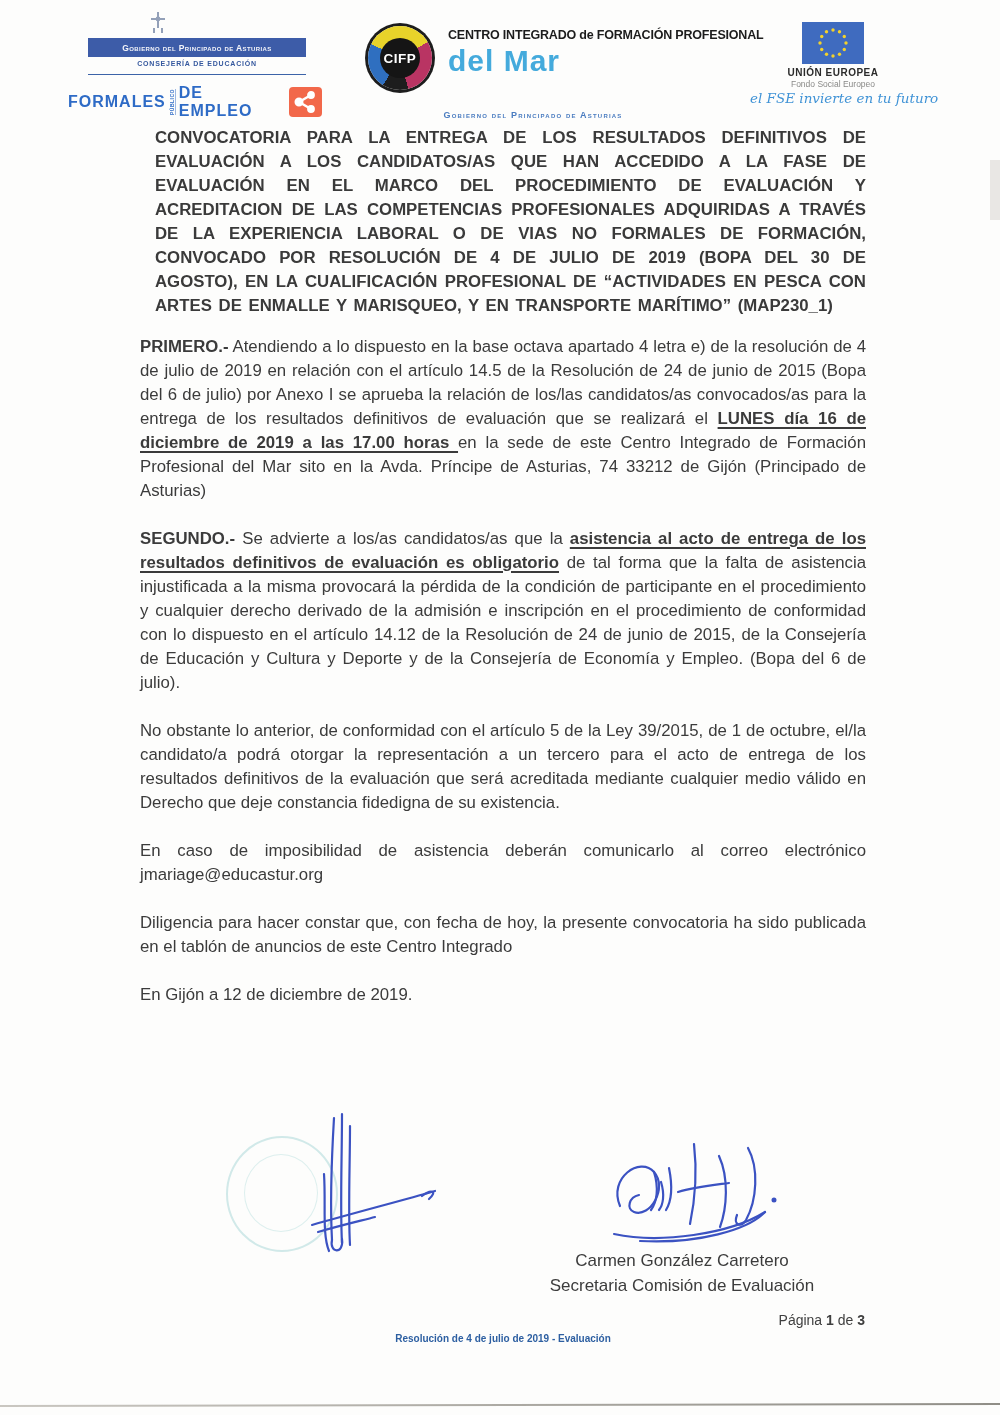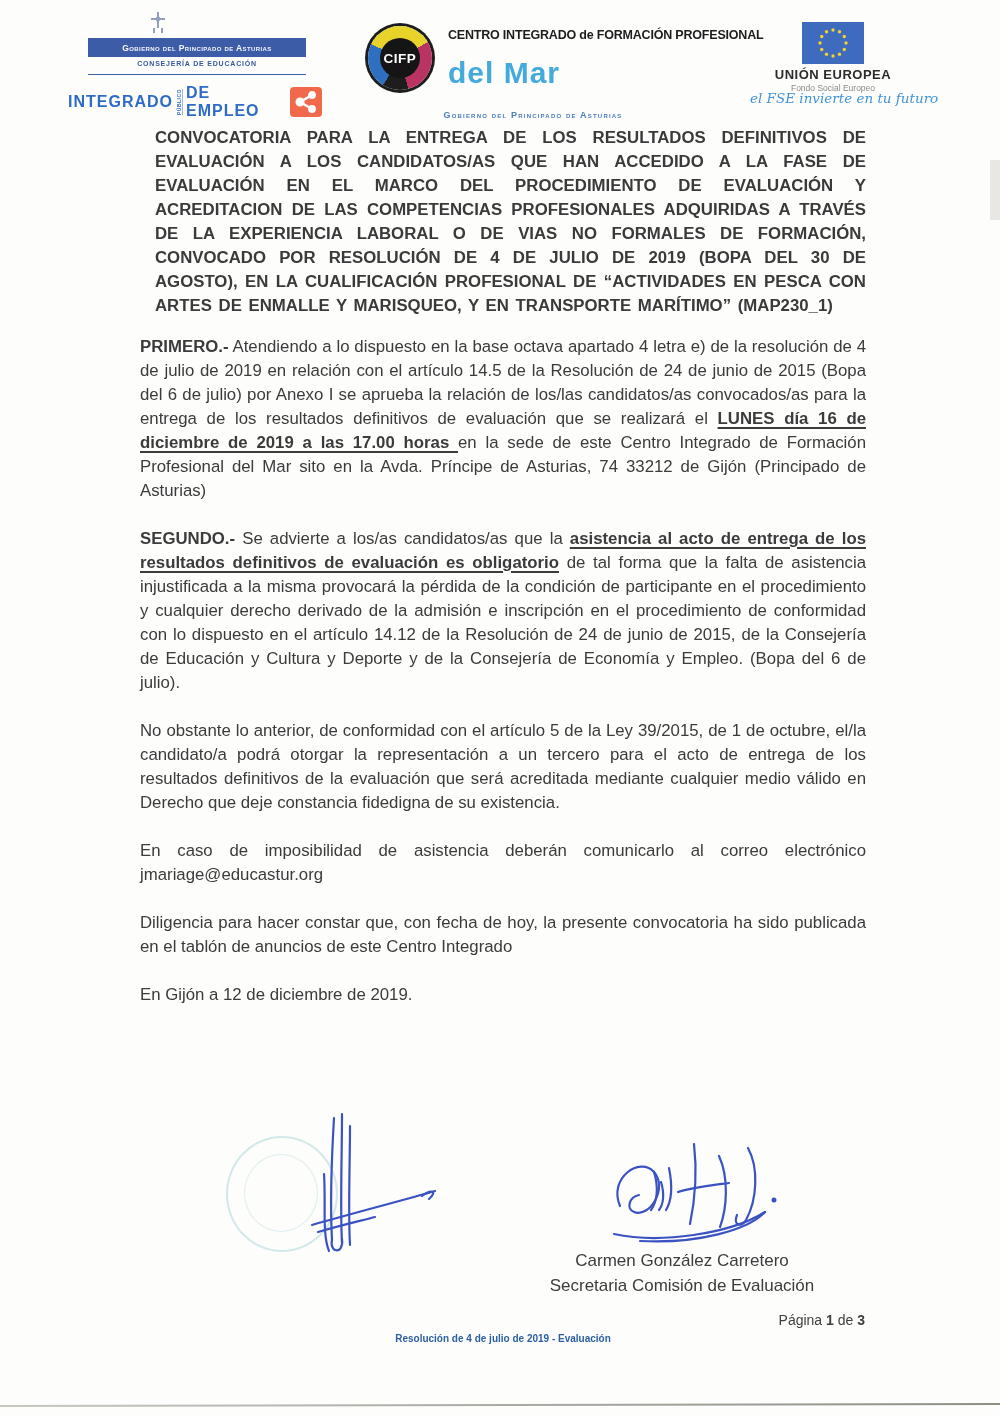--- a/index.html
+++ b/index.html
@@ -26,27 +26,27 @@
   
   .logo-center{position:absolute;left:368px;top:22px;width:330px;}
   .cifp-circle{position:absolute;left:0;top:4px;width:64px;height:64px;border-radius:50%;
     background:conic-gradient(#e8d32a 0 60deg,#b93463 60deg 165deg,#1d1d1d 165deg 212deg,#2f6fc0 212deg 296deg,#e8d32a 296deg 360deg);
     box-shadow:0 0 0 3px #1d1d1d;}
   .cifp-inner{position:absolute;left:12px;top:12px;width:40px;height:40px;border-radius:50%;
     background:#151515;display:flex;align-items:center;justify-content:center;
     color:#fff;font-size:13.5px;font-weight:bold;letter-spacing:.5px;}
   .cifp-text{position:absolute;left:80px;top:6px;width:250px;}
   .cifp-line1{font-size:12.5px;font-weight:bold;color:#1c1c1c;letter-spacing:-.2px;white-space:nowrap;}
-  .cifp-line2{font-size:30px;color:#44aadc;font-weight:bold;margin-top:14px;letter-spacing:1px;}
+  .cifp-line2{font-size:30px;color:#44aadc;font-weight:bold;margin-top:2px;letter-spacing:1px;}
   .cifp-line3{position:absolute;left:0px;top:88px;width:330px;text-align:center;font-size:9px;
     color:#4a7cc0;font-variant:small-caps;letter-spacing:1.2px;font-weight:bold;}
   
   .logo-right{position:absolute;left:768px;top:22px;width:130px;text-align:center;}
   .eu-flag{display:block;margin:0 auto;}
-  .eu-line1{font-size:13px;font-weight:bold;color:#2b2b2b;letter-spacing:.5px;margin-top:3px;}
+  .eu-line1{font-size:10px;font-weight:bold;color:#2b2b2b;letter-spacing:.5px;margin-top:3px;}
   .eu-line2{font-size:8.5px;color:#8a8a88;margin-top:1px;}
   .eu-line3{position:absolute;left:-18px;top:68px;width:170px;font-family:"DejaVu Serif",serif;
     font-style:italic;font-size:13.5px;color:#4093d6;white-space:nowrap;}
   
   .content{position:absolute;left:140px;top:126px;width:726px;font-size:16.8px;line-height:24px;
     text-align:justify;color:#3b3b3b;}
   .doc-title{font-weight:bold;color:#3a3a3a;margin:0 0 17px 15px;word-spacing:2px;}
   .para{margin:0 0 24px 0;}
   .seg-bold{font-weight:bold;}
   .seg-bold-underline{font-weight:bold;text-decoration:underline;text-decoration-thickness:2px;text-underline-offset:3px;}
@@ -80,21 +80,21 @@
         <line x1="3" y1="9" x2="17" y2="9"></line>
         <line x1="6" y1="18" x2="6" y2="23"></line>
         <line x1="14" y1="18" x2="14" y2="23"></line>
       </g>
       <circle cx="10" cy="9" r="2.4" fill="#93a0b8"></circle>
     </svg>
     <div class="gov-bar">Gobierno del Principado de Asturias</div>
     <div class="gov-dept">CONSEJERÍA DE EDUCACIÓN</div>
     <div class="gov-rule"></div>
     <div class="servicio-row">
-      <span class="servicio-word">INTEGRADO</span>
+      <span class="servicio-word">FORMALES</span>
       <span class="servicio-vert">PÚBLICO</span>
       <span class="servicio-word">DE EMPLEO</span>
       <span class="empleo-icon">
         <svg width="24" height="22" viewBox="0 0 24 22">
           <g stroke="#ffffff" stroke-width="2.6" fill="#ffffff">
             <line x1="6" y1="11" x2="18" y2="4"></line>
             <line x1="6" y1="11" x2="18" y2="18"></line>
             <circle cx="6" cy="11" r="3.2"></circle>
             <circle cx="18" cy="4" r="2.6"></circle>
             <circle cx="18" cy="18" r="2.6"></circle>

